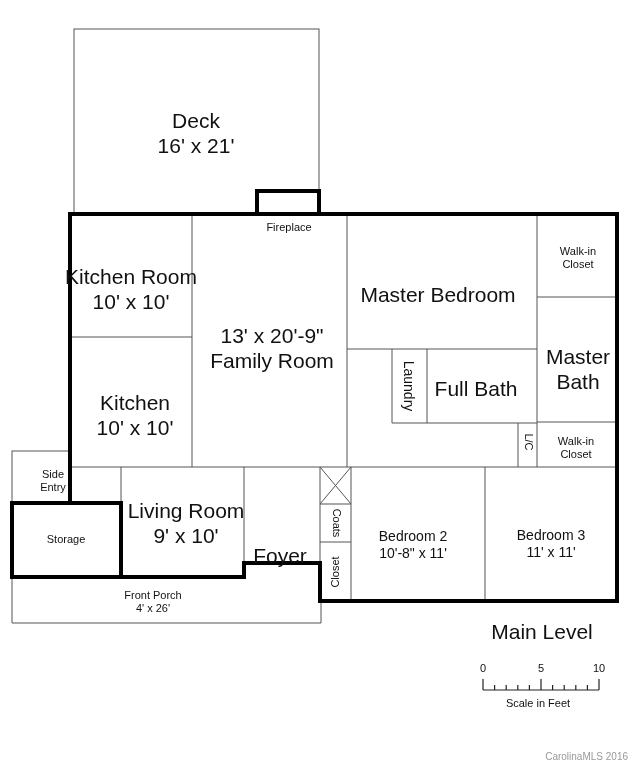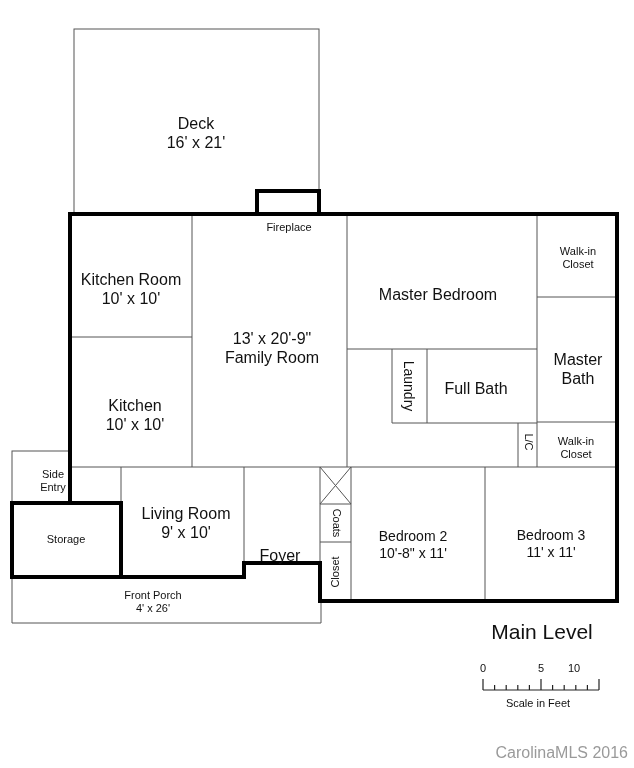--- a/index.html
+++ b/index.html
@@ -1,25 +1,25 @@
 <!DOCTYPE html>
 <html><head>
 <meta charset="utf-8">
 <style>
   html, body { margin: 0; padding: 0; background: #ffffff; }
   body { width: 634px; height: 768px; position: relative; overflow: hidden; font-family: "Liberation Sans", sans-serif; color: #111; }
   svg.plan { position: absolute; left: 0; top: 0; }
   .lbl { position: absolute; text-align: center; line-height: 1.2; white-space: nowrap; transform: translate(-50%, -50%); }
   .lbl span { display: block; }
-  .f15 { font-size: 16px; }
+  .f15 { font-size: 21px; }
   .f14 { font-size: 14px; }
   .f11 { font-size: 11px; }
   .rot90 { transform: translate(-50%, -50%) rotate(90deg); }
   .title { font-size: 21px; }
-  .watermark { position: absolute; right: 6px; bottom: 6px; font-size: 16px; color: #9a9a9a; }
+  .watermark { position: absolute; right: 6px; bottom: 6px; font-size: 10px; color: #9a9a9a; }
 </style>
 </head>
 <body>
 
 <svg class="plan" width="634" height="768" viewBox="0 0 634 768">
 
   <g stroke="#555" stroke-width="1" fill="none">
 
     <rect x="74" y="29" width="245" height="185"></rect>
 
@@ -172,16 +172,16 @@
 
 <div class="lbl f11" style="left:153px; top:602px;">
   <span>Front Porch</span>
   <span>4' x 26'</span>
 </div>
 
 <div class="lbl title" style="left:542px; top:632px;">Main Level</div>
 
 <div class="lbl f11" style="left:483px; top:669px;">0</div>
 <div class="lbl f11" style="left:541px; top:669px;">5</div>
-<div class="lbl f11" style="left:574px; top:669px;">10</div>
+<div class="lbl f11" style="left:599px; top:669px;">10</div>
 <div class="lbl f11" style="left:538px; top:704px;">Scale in Feet</div>
 
 <div class="watermark">CarolinaMLS 2016</div>
 
 </body></html>

